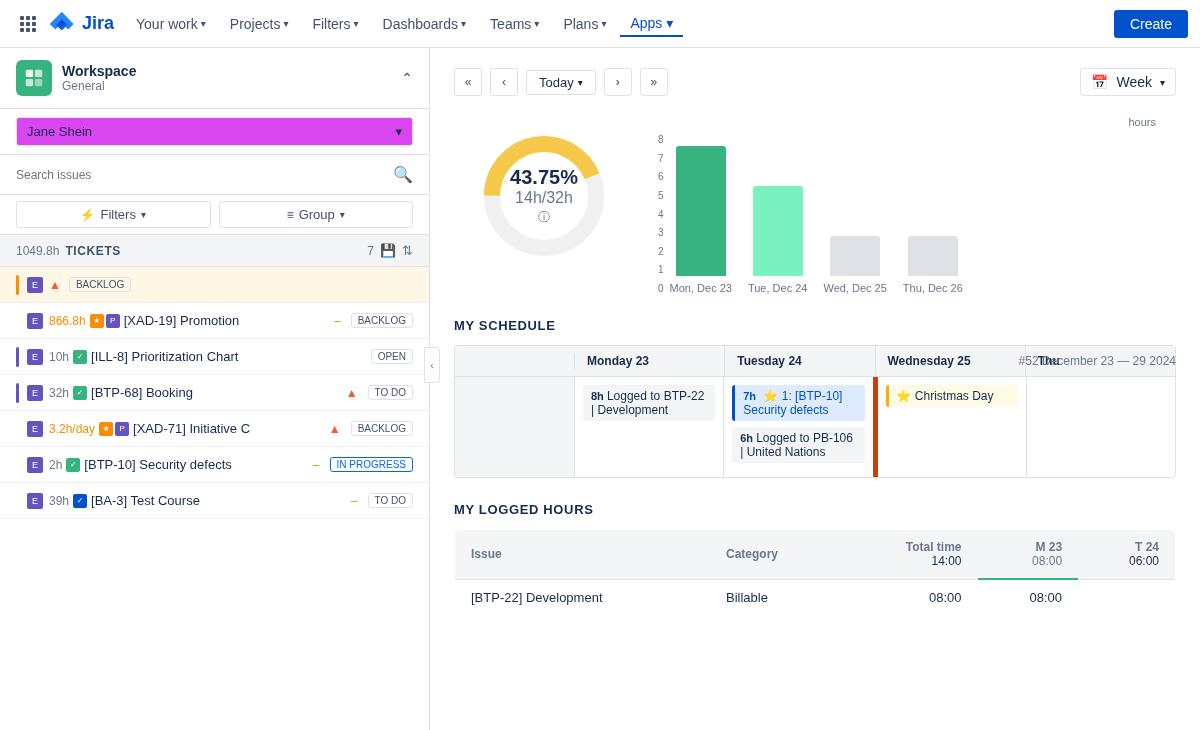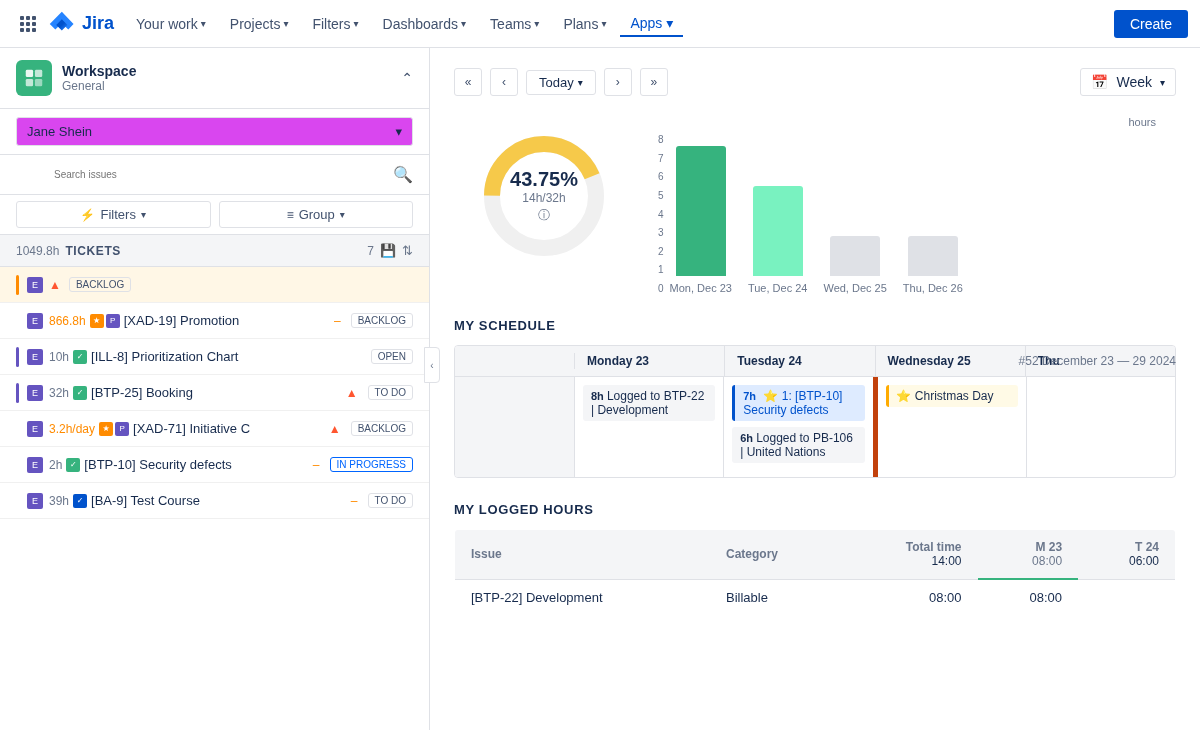--- a/index.html
+++ b/index.html
@@ -27,21 +27,21 @@
     .workspace-info { flex: 1; }
     .workspace-name { font-weight: 600; font-size: 14px; color: #172b4d; }
     .workspace-sub { font-size: 12px; color: #6b778c; }
     .sidebar-header-right { display: flex; gap: 4px; align-items: center; }
     .sidebar-header-right span { cursor: pointer; color: #42526e; }
 
     .user-selector { padding: 8px 16px; border-bottom: 1px solid #dfe1e6; }
     .user-select-btn { display: flex; align-items: center; justify-content: space-between; width: 100%; border: 1px solid #dfe1e6; border-radius: 3px; padding: 6px 10px; cursor: pointer; background: #d946ef; font-size: 13px; color: #172b4d; }
 
     .search-bar { padding: 10px 16px; display: flex; align-items: center; gap: 8px; border-bottom: 1px solid #dfe1e6; }
-    .search-input { flex: 1; border: none; outline: none; font-size: 10px; color: #a21caf; background: transparent; margin-left: 38px; }
+    .search-input { flex: 1; border: none; outline: none; font-size: 12px; color: #a21caf; background: transparent; }
     .search-icon { color: #6b778c; cursor: pointer; font-size: 16px; }
 
     .filter-bar { padding: 6px 16px; display: flex; gap: 8px; border-bottom: 1px solid #dfe1e6; }
     .filter-btn { display: flex; align-items: center; gap: 5px; padding: 5px 10px; border: 1px solid #dfe1e6; border-radius: 3px; cursor: pointer; font-size: 13px; color: #42526e; background: #fff; flex: 1; justify-content: center; }
 
     .tickets-section { overflow-y: auto; flex: 1; }
     .tickets-header { display: flex; align-items: center; padding: 8px 16px; background: #f4f5f7; border-bottom: 1px solid #dfe1e6; }
     .tickets-count { font-size: 12px; color: #6b778c; margin-right: 6px; }
     .tickets-title { font-size: 12px; font-weight: 700; color: #42526e; letter-spacing: 0.05em; flex: 1; }
     .tickets-meta { display: flex; gap: 6px; align-items: center; color: #6b778c; font-size: 12px; }
@@ -81,21 +81,21 @@
     .view-selector { display: flex; align-items: center; gap: 8px; border: 1px solid #dfe1e6; border-radius: 3px; padding: 5px 10px; cursor: pointer; font-size: 14px; color: #172b4d; background: #fff; }
     .nav-btn { width: 28px; height: 28px; border: 1px solid #dfe1e6; border-radius: 3px; display: flex; align-items: center; justify-content: center; cursor: pointer; color: #42526e; background: #fff; font-size: 12px; }
     .today-btn { border: 1px solid #dfe1e6; border-radius: 3px; padding: 4px 12px; cursor: pointer; font-size: 13px; color: #172b4d; background: #fff; display: flex; align-items: center; gap: 4px; }
 
     
     .stats-row { display: flex; gap: 24px; margin-bottom: 24px; align-items: flex-start; }
     .donut-container { width: 180px; flex-shrink: 0; display: flex; flex-direction: column; align-items: center; padding-top: 10px; }
     .donut-wrapper { position: relative; width: 140px; height: 140px; }
     .donut-center { position: absolute; top: 50%; left: 50%; transform: translate(-50%, -50%); text-align: center; }
     .donut-percent { font-size: 20px; font-weight: 600; color: #172b4d; }
-    .donut-sub { font-size: 12px; color: #6b778c; }
+    .donut-sub { font-size: 16px; color: #6b778c; }
     .donut-info-icon { font-size: 12px; color: #6b778c; margin-top: 2px; cursor: pointer; }
 
     
     .bar-chart-container { flex: 1; }
     .bar-chart-label { font-size: 11px; color: #6b778c; margin-bottom: 6px; text-align: right; padding-right: 20px; }
     .bar-axis { display: flex; flex-direction: column; justify-content: space-between; height: 160px; padding: 0 6px 0 0; align-items: flex-end; }
     .bar-axis span { font-size: 10px; color: #6b778c; }
 
     
     .section-title { font-size: 13px; font-weight: 700; color: #172b4d; letter-spacing: 0.05em; margin-bottom: 12px; text-transform: uppercase; }
@@ -259,21 +259,21 @@
         <div class="ticket-icon-sm ticket-icon-green" style="margin-right:4px;">✓</div>
         <span class="ticket-name">[ILL-8] Prioritization Chart</span>
         <span class="ticket-status open">OPEN</span>
       </div>
 
       <div class="ticket-row">
         <div class="ticket-bar ticket-bar-purple"></div>
         <div class="ticket-type-icon ticket-type-epic">E</div>
         <span class="ticket-hours">32h</span>
         <div class="ticket-icon-sm ticket-icon-green" style="margin-right:4px;">✓</div>
-        <span class="ticket-name">[BTP-25] Booking</span>
+        <span class="ticket-name">[BTP-68] Booking</span>
         <span class="ticket-priority priority-high" style="margin:0 4px;">▲</span>
         <span class="ticket-status todo">TO DO</span>
       </div>
 
       <div class="ticket-row">
         <div class="ticket-type-icon ticket-type-epic" style="margin-right:6px; margin-left:11px;">E</div>
         <span class="ticket-hours orange">3.2h/day</span>
         <div class="ticket-icon-sm ticket-icon-orange" style="margin-right:2px;">★</div>
         <div class="ticket-icon-sm ticket-icon-purple" style="margin-right:4px;">P</div>
         <span class="ticket-name">[XAD-71] Initiative C</span>
@@ -287,21 +287,21 @@
         <div class="ticket-icon-sm ticket-icon-green" style="margin-right:4px;">✓</div>
         <span class="ticket-name">[BTP-10] Security defects</span>
         <span class="ticket-priority priority-medium" style="margin:0 4px;">–</span>
         <span class="ticket-status inprogress">IN PROGRESS</span>
       </div>
 
       <div class="ticket-row">
         <div class="ticket-type-icon ticket-type-epic" style="margin-right:6px; margin-left:11px;">E</div>
         <span class="ticket-hours">39h</span>
         <div class="ticket-icon-sm ticket-icon-blue" style="margin-right:4px;">✓</div>
-        <span class="ticket-name">[BA-9] Test Course</span>
+        <span class="ticket-name">[BA-3] Test Course</span>
         <span class="ticket-priority priority-medium" style="margin:0 4px;">–</span>
         <span class="ticket-status todo">TO DO</span>
       </div>
     </div>
   </div>
 
   <div class="toggle-sidebar">‹</div>
 
   <div class="right-panel">
 

